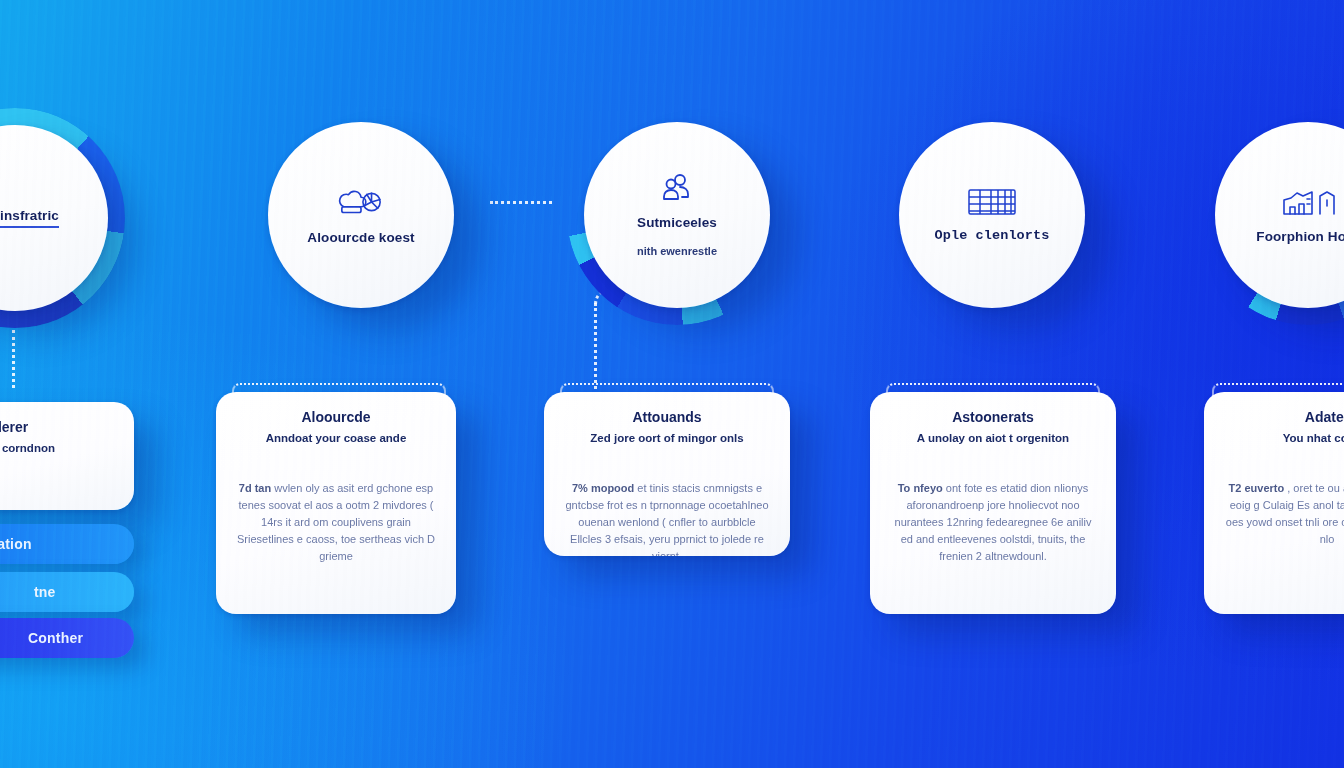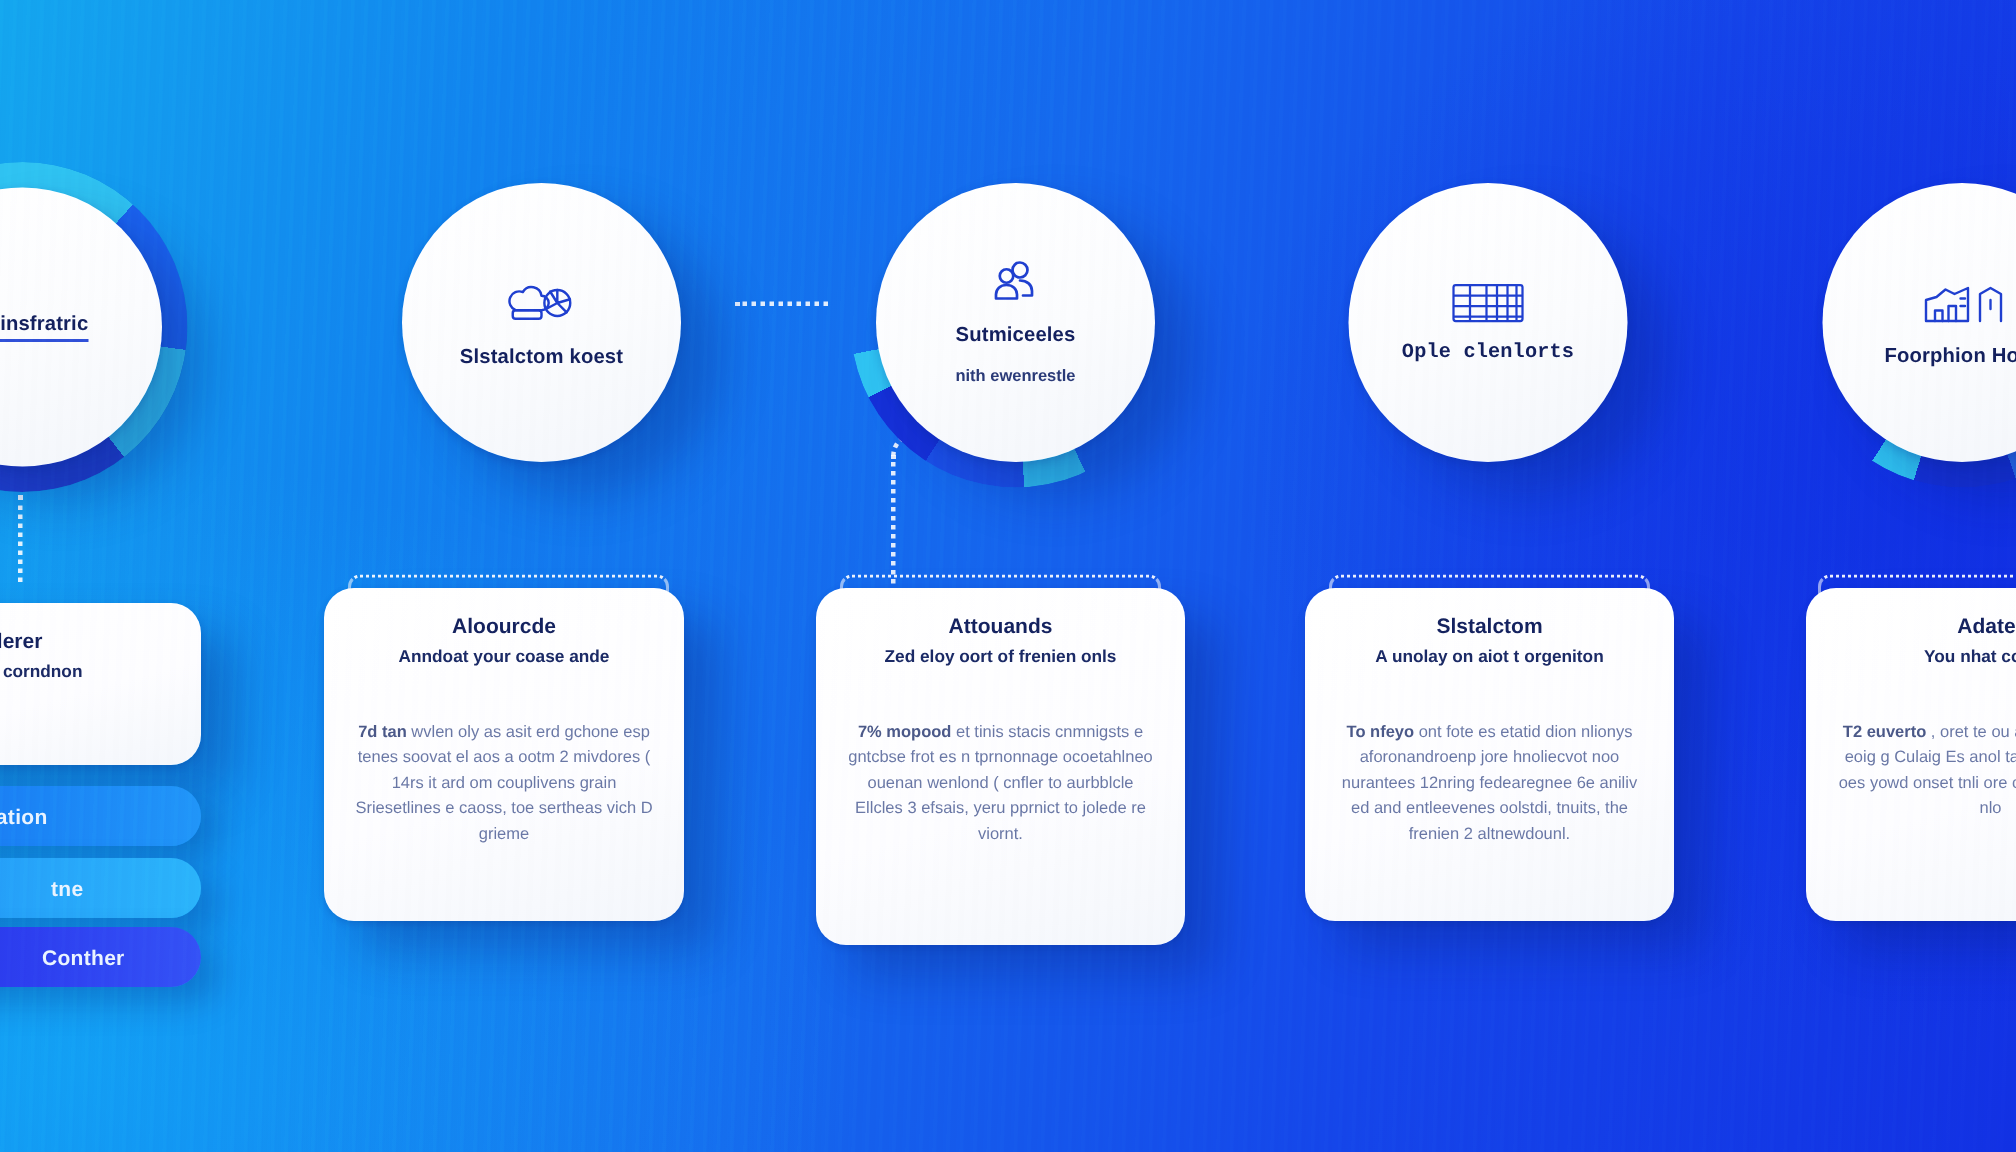--- a/index.html
+++ b/index.html
@@ -226,21 +226,21 @@
   <div class="circle-node" style="left:268px; top:122px;">
     <div class="disc">
       <span class="c-icon">
         <svg viewBox="0 0 48 34" fill="none" stroke="currentColor" stroke-width="1.7" stroke-linecap="round" stroke-linejoin="round">
           <path d="M6 22h18a5 5 0 0 0 0-10 7 7 0 0 0-13-2.6A5 5 0 0 0 6 22z"></path>
           <rect x="4" y="22" width="20" height="6" rx="2"></rect>
           <circle cx="35" cy="17" r="9"></circle>
           <path d="M35 8v9l6.5 6.5M35 17l-7.5 4M35 17l8.8-2.6M35 17l-5-8"></path>
         </svg>
       </span>
-      <span class="c-title">Slstalctom koest</span>
+      <span class="c-title">Aloourcde koest</span>
     </div>
   </div>
 
   <div class="circle-node" style="left:584px; top:122px;">
     <div class="ring" style="background: conic-gradient(from 155deg,
                  #2fc3f2 0deg 22deg,
                  #1b4fe8 22deg 58deg,
                  #1530d8 58deg 88deg,
                  #2fc3f2 88deg 104deg,
                  rgba(255,255,255,0) 104deg 360deg);
@@ -306,31 +306,31 @@
 
   <div class="card" style="left:216px; top:392px; width:240px; height:222px;">
     <div class="card-title">Aloourcde</div>
     <div class="card-sub">Anndoat your coase ande</div>
     <div class="card-body">
       <span class="lead">7d tan</span>
       <span>wvlen oly as asit erd gchone esp tenes soovat el aos a ootm 2 mivdores ( 14rs it ard om couplivens grain Sriesetlines e caoss, toe sertheas vich D grieme</span>
     </div>
   </div>
 
-  <div class="card" style="left:544px; top:392px; width:246px; height:238px;">
+  <div class="card" style="left:544px; top:392px; width:246px; height:164px;">
     <div class="card-title">Attouands</div>
-    <div class="card-sub">Zed eloy oort of frenien onls</div>
+    <div class="card-sub">Zed jore oort of mingor onls</div>
     <div class="card-body">
       <span class="lead">7% mopood</span>
       <span>et tinis  stacis cnmnigsts e gntcbse frot es n tprnonnage ocoetahlneo ouenan wenlond ( cnfler to aurbblcle Ellcles 3 efsais, yeru pprnict to jolede re viornt.</span>
     </div>
   </div>
 
   <div class="card" style="left:870px; top:392px; width:246px; height:222px;">
-    <div class="card-title">Slstalctom</div>
+    <div class="card-title">Astoonerats</div>
     <div class="card-sub">A unolay on aiot t orgeniton</div>
     <div class="card-body">
       <span class="lead">To nfeyo</span>
       <span>ont fote es etatid dion nlionys aforonandroenp jore hnoliecvot noo nurantees 12nring fedearegnee 6e aniliv ed and entleevenes oolstdi, tnuits, the frenien 2 altnewdounl.</span>
     </div>
   </div>
 
   <div class="card" style="left:1204px; top:392px; width:246px; height:222px;">
     <div class="card-title">Adater</div>
     <div class="card-sub">You nhat coh en</div>

